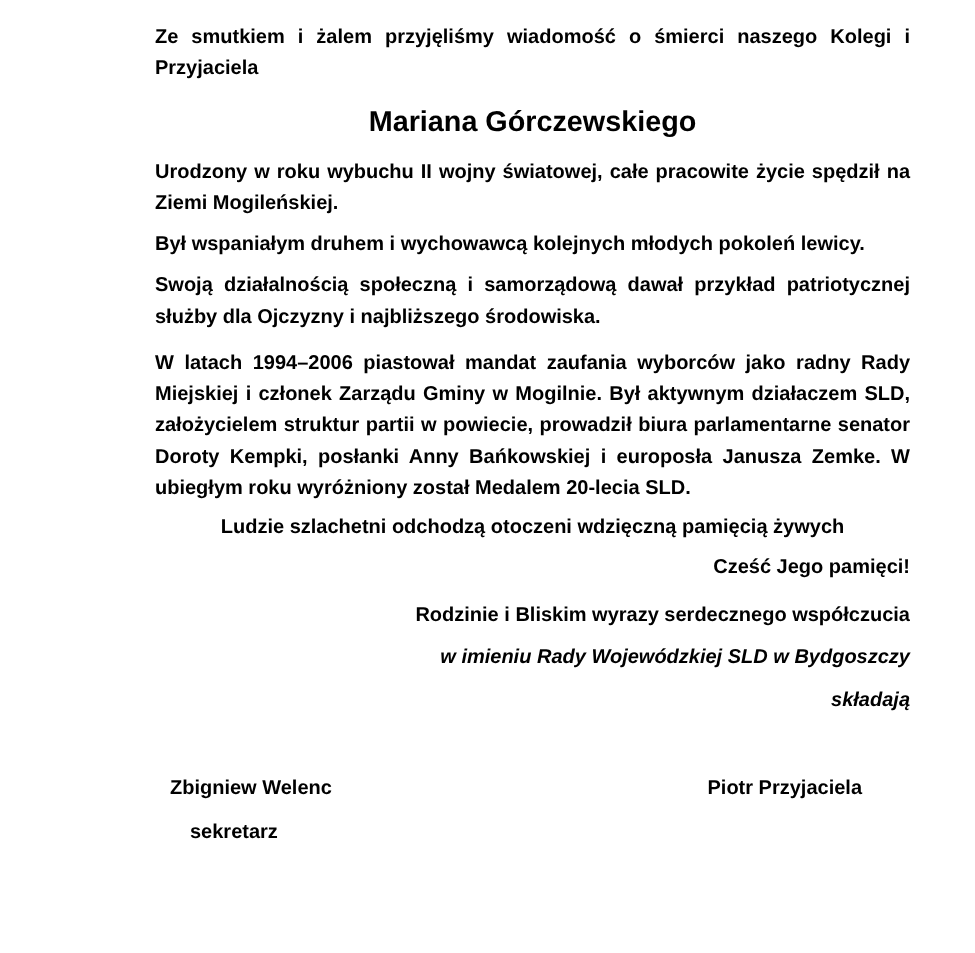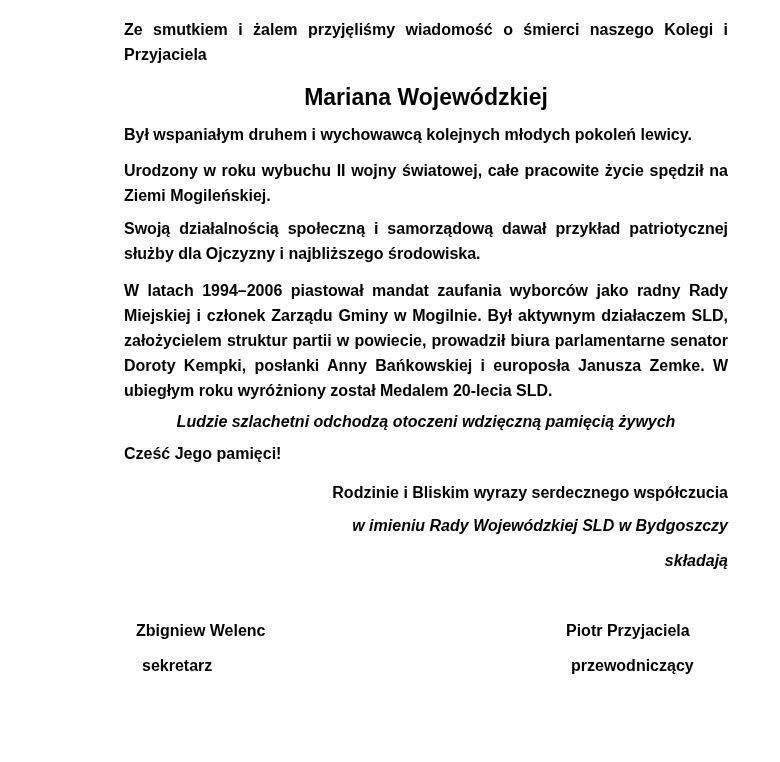--- a/index.html
+++ b/index.html
@@ -35,50 +35,49 @@
     font-weight: bold;
     margin-top: 13px;
   }
   .bp1 { margin-top: 11px; }
   .bp2 { margin-top: 8px; }
   .bp3 { margin-top: 8px; }
   .bp4 { margin-top: 12px; }
   .epitaph {
     margin-top: 6px;
     text-align: center;
-    font-style: italic;
   }
-  .tribute { margin-top: 7px; text-align: left; }
+  .tribute { margin-top: 7px; text-align: right; }
   .centered { text-align: right; }
   .c1 { margin-top: 14px; }
   .c2 { margin-top: 8px; font-style: italic; }
   .c3 { margin-top: 10px; font-style: italic; }
   .sig-row {
     position: relative;
     height: 25px;
   }
   .sig-row.names { margin-top: 45px; }
   .sig-row.roles { margin-top: 10px; }
   .sig-name-left  { position: absolute; left: 12px; }
   .sig-name-right { position: absolute; left: 442px; }
-  .sig-role-left  { position: absolute; left: 18px; }
+  .sig-role-left  { position: absolute; left: 28px; }
   .sig-role-right { position: absolute; left: 447px; }
 </style>
 </head>
 <body>
 
 <div class="page">
 
   <p class="para intro">Ze smutkiem i żalem przyjęliśmy wiadomość o śmierci naszego Kolegi i Przyjaciela</p>
 
-  <h1 class="title">Mariana Wojewódzkiej</h1>
+  <h1 class="title">Mariana Górczewskiego</h1>
+
+  <p class="para bp1">Urodzony w roku wybuchu II wojny światowej, całe pracowite życie spędził na Ziemi Mogileńskiej.</p>
 
   <p class="para bp2">Był wspaniałym druhem i wychowawcą kolejnych młodych pokoleń lewicy.</p>
-
-  <p class="para bp1">Urodzony w roku wybuchu II wojny światowej, całe pracowite życie spędził na Ziemi Mogileńskiej.</p>
 
   <p class="para bp3">Swoją działalnością społeczną i samorządową dawał przykład patriotycznej służby dla Ojczyzny i najbliższego środowiska.</p>
 
   <p class="para bp4">W latach 1994–2006 piastował mandat zaufania wyborców jako radny Rady Miejskiej i członek Zarządu Gminy w Mogilnie. Był aktywnym działaczem SLD, założycielem struktur partii w powiecie, prowadził biura parlamentarne senator Doroty Kempki, posłanki Anny Bańkowskiej i europosła Janusza Zemke. W ubiegłym roku wyróżniony został Medalem 20-lecia SLD.</p>
 
   <p class="epitaph">Ludzie szlachetni odchodzą otoczeni wdzięczną pamięcią żywych</p>
 
   <p class="tribute">Cześć Jego pamięci!</p>
 
   <p class="centered c1">Rodzinie i Bliskim wyrazy serdecznego współczucia</p>
@@ -87,16 +86,15 @@
 
   <p class="centered c3">składają</p>
 
   <div class="sig-row names">
     <span class="sig-name-left">Zbigniew Welenc</span>
     <span class="sig-name-right">Piotr Przyjaciela</span>
   </div>
 
   <div class="sig-row roles">
     <span class="sig-role-left">sekretarz</span>
-    <span class="sig-role-right">przewodniczący</span>
   </div>
 
 </div>
 
 </body></html>

